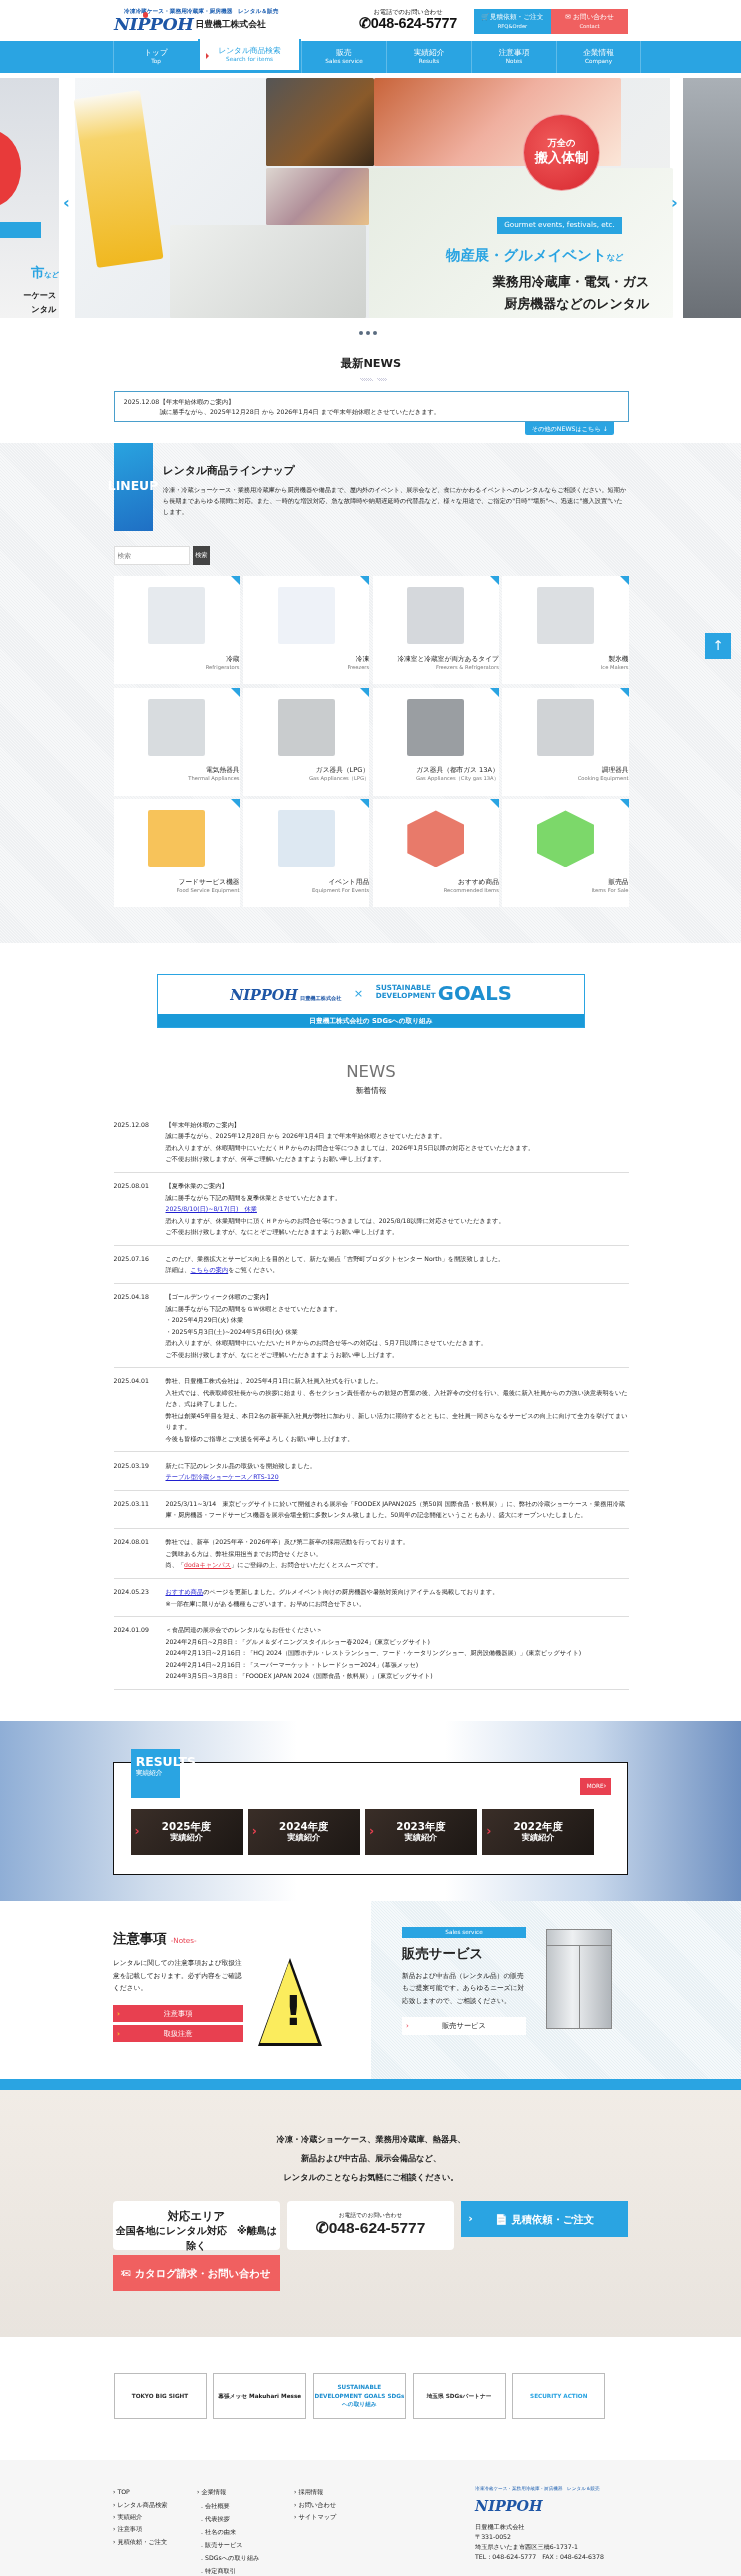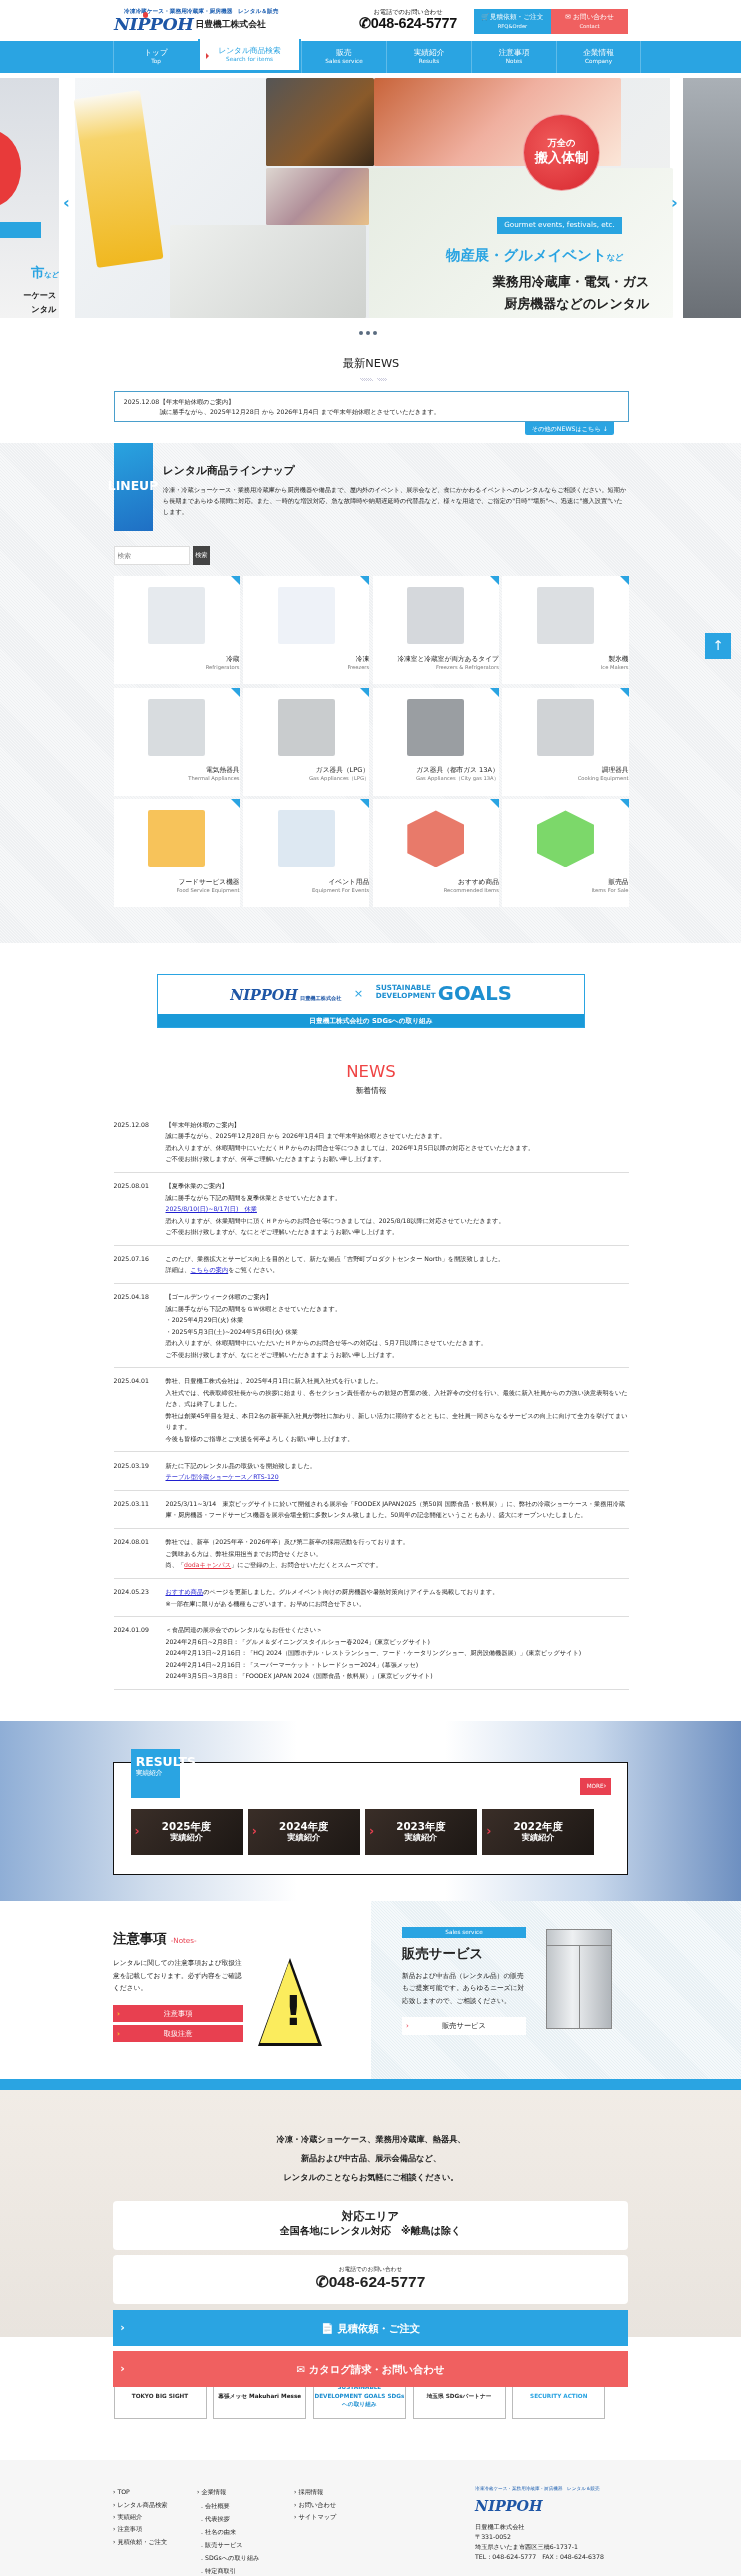--- a/index.html
+++ b/index.html
@@ -50,21 +50,21 @@
 .prev-text small{font-size:7.2px}
 .prev-sub{position:absolute;right:2.6px;top:211px;text-align:right;font-size:8.2px;font-weight:bold;line-height:1.7}
 .prev-band{position:absolute;left:0;top:144px;width:41px;height:15.5px;background:#29a4e0}
 .prev-red{position:absolute;left:-41px;top:52px;width:62px;height:77px;border-radius:50%;background:#e83a3a}
 .arrow{position:absolute;top:118px;font-size:16.5px;color:#2aa4e2;font-weight:bold}
 .arrow.left{left:63px}.arrow.right{left:671px}
 .dots{position:absolute;left:359px;top:258px;display:flex;gap:3.1px}
 .dots span{width:4.1px;height:4.1px;border-radius:50%;background:#5a6c80;display:block}
 
 .latest{text-align:center;padding-top:0}
-.sec-title{font-size:11.3px;font-weight:normal;color:#222}
+.sec-title{font-size:11.3px;font-weight:bold;color:#222}
 .sec-under{width:31px;height:2.6px;margin:5.2px auto 0;background:repeating-linear-gradient(45deg,#ccd,#ccd 0.5px,#fff 0.5px,#fff 1.5px)}
 .latest-box{width:515px;margin:10.3px auto 0;border:0.5px solid #4a9fcc;text-align:left;padding:5.2px 9.3px;display:flex;font-size:6.2px}
 .latest-box .d{width:36px;flex:none}
 .latest-more{width:515px;margin:0 auto;text-align:right}
 .latest-more span{display:inline-block;background:#2aa4e2;color:#fff;font-size:6.2px;padding:2.1px 6.2px;border-radius:0 0 2.1px 2.1px;margin-right:14.4px}
 
 .lineup{margin-top:7.2px;background:repeating-linear-gradient(45deg,#eef0f2,#eef0f2 1px,#f7f8f9 1px,#f7f8f9 2.1px);padding-bottom:36px}
 .lineup-head{width:515px;margin:0 auto;display:flex;padding-top:0}
 .lineup-badge{width:39px;height:88px;background:linear-gradient(160deg,#29a4e0,#1f6fc4);color:#fff;font-size:12.4px;font-weight:bold;display:flex;align-items:center;justify-content:center;flex:none;width:39px}
 .lineup-badge{width:39px}
@@ -84,21 +84,21 @@
 .sdgs{width:428px;margin:31px auto 0;border:0.5px solid #2aa4e2}
 .sdgs-top{height:39px;display:flex;align-items:center;justify-content:center;gap:12.4px}
 .sdgs-logo{font-family:"DejaVu Serif",serif;font-style:italic;font-weight:bold;font-size:14.4px;color:#1e56a6}
 .sdgs-logo small{font-family:"DejaVu Sans",sans-serif;font-style:normal;font-size:5.2px;color:#1e56a6;margin-left:2.1px}
 .sdgs-x{font-size:11.3px;color:#2aa4e2}
 .sdgs-goals{color:#1e8fd0;font-weight:bold;font-size:7.2px;line-height:1.05}
 .sdgs-goals b{font-size:19.6px;margin-left:2.1px}
 .sdgs-bar{background:#1a9ad8;color:#fff;text-align:center;font-size:6.7px;font-weight:bold;padding:1.5px 0}
 
 .news{width:515px;margin:36px auto 0;padding-bottom:31px}
-.news-title{text-align:center;font-size:16.5px;color:#ef4444;line-height:1}
+.news-title{text-align:center;font-size:16.5px;color:#737373;line-height:1}
 .news-sub{text-align:center;font-size:7.7px;margin-top:4.1px}
 .news-list{margin-top:15.5px}
 .news-item{display:flex;padding:7.2px 0;border-bottom:0.5px solid #ddd;font-size:6.2px;line-height:1.85}
 .news-item .d{width:26px;flex:none;margin-right:0}
 .news-item .d{width:52px}
 .news-item .body{flex:1}
 .news-item .link{color:#2020d0;text-decoration:underline}
 .news-item .link-red{color:#e03040;text-decoration:underline}
 
 .results-sec{position:relative;height:180px;background:linear-gradient(90deg,#8faed6 0%,#cfdcec 20%,#ffffff 40%,#ffffff 60%,#c8d8ec 80%,#6d8fc0 100%)}
@@ -136,21 +136,21 @@
 .sales p{font-size:6.7px;line-height:1.85;margin-top:6.2px}
 .white-btn{display:block;width:124px;height:17.5px;background:#fff;font-size:7.2px;text-align:center;line-height:17.5px;margin-top:10.3px;position:relative}
 .white-btn::before{content:"›";position:absolute;left:4.1px;color:#e84050}
 .fridge{position:absolute;left:175px;top:28px;width:66px;height:100px;background:linear-gradient(90deg,#bfc4c8,#eef0f2 40%,#b0b5ba);border:0.5px solid #888}
 .fridge::before{content:"";position:absolute;left:0;right:0;top:15.5px;border-top:0.5px solid #888}
 .fridge::after{content:"";position:absolute;left:50%;top:15.5px;bottom:0;border-left:0.5px solid #888}
 
 .blue-band{height:11.3px;background:#2aa4e2}
 .contact-sec{height:247px;position:relative;background:linear-gradient(180deg,#f1ece6,#e9e4de);padding-top:0}
 .contact-msg{position:absolute;left:0;right:0;top:40px;text-align:center;font-size:8.2px;line-height:2.3;font-weight:bold}
-.boxes{position:absolute;left:113px;top:111px;width:515px;display:grid;grid-template-columns:1fr;gap:5.2px 7.2px}
+.boxes{position:absolute;left:113px;top:111px;width:515px;display:grid;grid-template-columns:1fr 1fr 1fr;gap:5.2px 7.2px}
 .cbox{background:#fff;border-radius:4.1px;height:49px;text-align:center;padding-top:9.3px}
 .cbox h3{font-size:11.3px;font-weight:bold;line-height:1.1}
 .cbox .sub{font-size:10px;font-weight:bold}
 .cbox .tl{font-size:5.7px}
 .cbox .tn{font-size:15.5px;font-weight:bold;font-family:"Liberation Sans",sans-serif;line-height:1.1}
 .cbtn{height:36px;color:#fff;font-size:10.3px;font-weight:bold;text-align:center;line-height:36px;position:relative}
 .cbtn::before{content:"›";position:absolute;left:7.2px;font-size:11.3px}
 .cbtn.b{background:#2aa4e2}.cbtn.r{background:#f06060}
 
 .partners{width:515px;margin:36px auto 0;display:flex;gap:6.7px;padding-bottom:41px}

